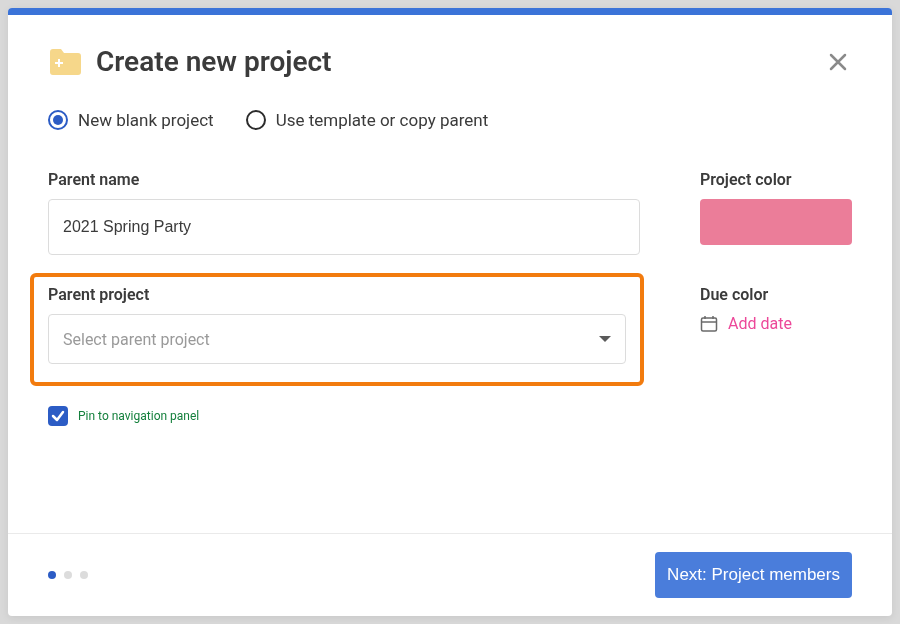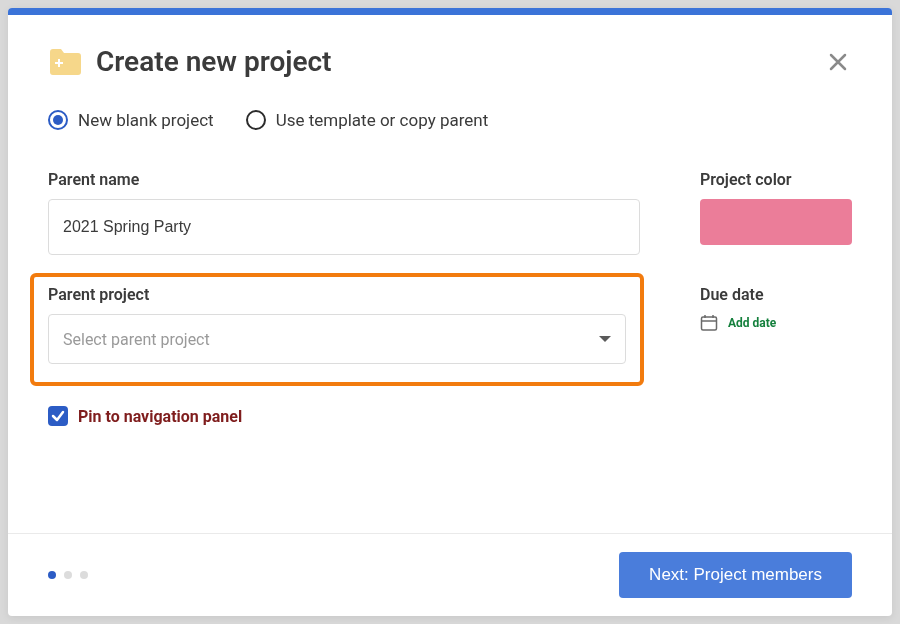--- a/index.html
+++ b/index.html
@@ -175,23 +175,22 @@
       align-items: center;
       gap: 10px;
       cursor: pointer;
       margin-top: 10px;
     }
     .cal-icon {
       width: 18px;
       height: 18px;
     }
     .add-date-label {
-      font-size: 12px;
-      color: #15803d;
-      font-weight: bold;
+      font-size: 16px;
+      color: #ec4899;
     }
     .checkbox-row {
       display: flex;
       align-items: center;
       gap: 10px;
       margin-top: 20px;
       cursor: pointer;
     }
     .checkbox {
       width: 20px;
@@ -200,23 +199,22 @@
       border-radius: 4px;
       display: flex;
       align-items: center;
       justify-content: center;
     }
     .checkbox svg {
       width: 14px;
       height: 14px;
     }
     .checkbox-label {
-      font-size: 16px;
-      color: #7f1d1d;
-      font-weight: bold;
+      font-size: 12px;
+      color: #15803d;
     }
     .footer {
       border-top: 1px solid #eaeaea;
       padding: 18px 40px;
       display: flex;
       align-items: center;
       justify-content: space-between;
     }
     .dots {
       display: flex;
@@ -229,21 +227,21 @@
       background: #dcdcdc;
     }
     .dot.active {
       background: #2c5cc5;
     }
     .next-btn {
       background: #4a7ddb;
       color: #fff;
       border: none;
       height: 46px;
-      padding: 0 30px;
+      padding: 0 12px;
       font-size: 17px;
       border-radius: 4px;
       cursor: pointer;
     }
   </style>
 </head>
 <body>
 
 <div class="modal">
   <div class="top-bar"></div>
@@ -297,21 +295,21 @@
         <div class="parent-inner">
           <div class="field-label">Parent project</div>
           <div class="select-box">
             <span class="select-placeholder">Select parent project</span>
             <div class="caret"></div>
           </div>
         </div>
       </div>
 
       <div class="due-date-col">
-        <div class="field-label">Due date</div>
+        <div class="field-label">Due color</div>
         <div class="add-date">
           <svg class="cal-icon" viewBox="0 0 18 18">
             <rect x="1.5" y="3" width="15" height="13" rx="1.5" fill="none" stroke="#6a6a6a" stroke-width="1.5"></rect>
             <line x1="1.5" y1="7" x2="16.5" y2="7" stroke="#6a6a6a" stroke-width="1.5"></line>
             <line x1="5" y1="1" x2="5" y2="4" stroke="#6a6a6a" stroke-width="1.5"></line>
             <line x1="13" y1="1" x2="13" y2="4" stroke="#6a6a6a" stroke-width="1.5"></line>
           </svg>
           <span class="add-date-label">Add date</span>
         </div>
       </div>

